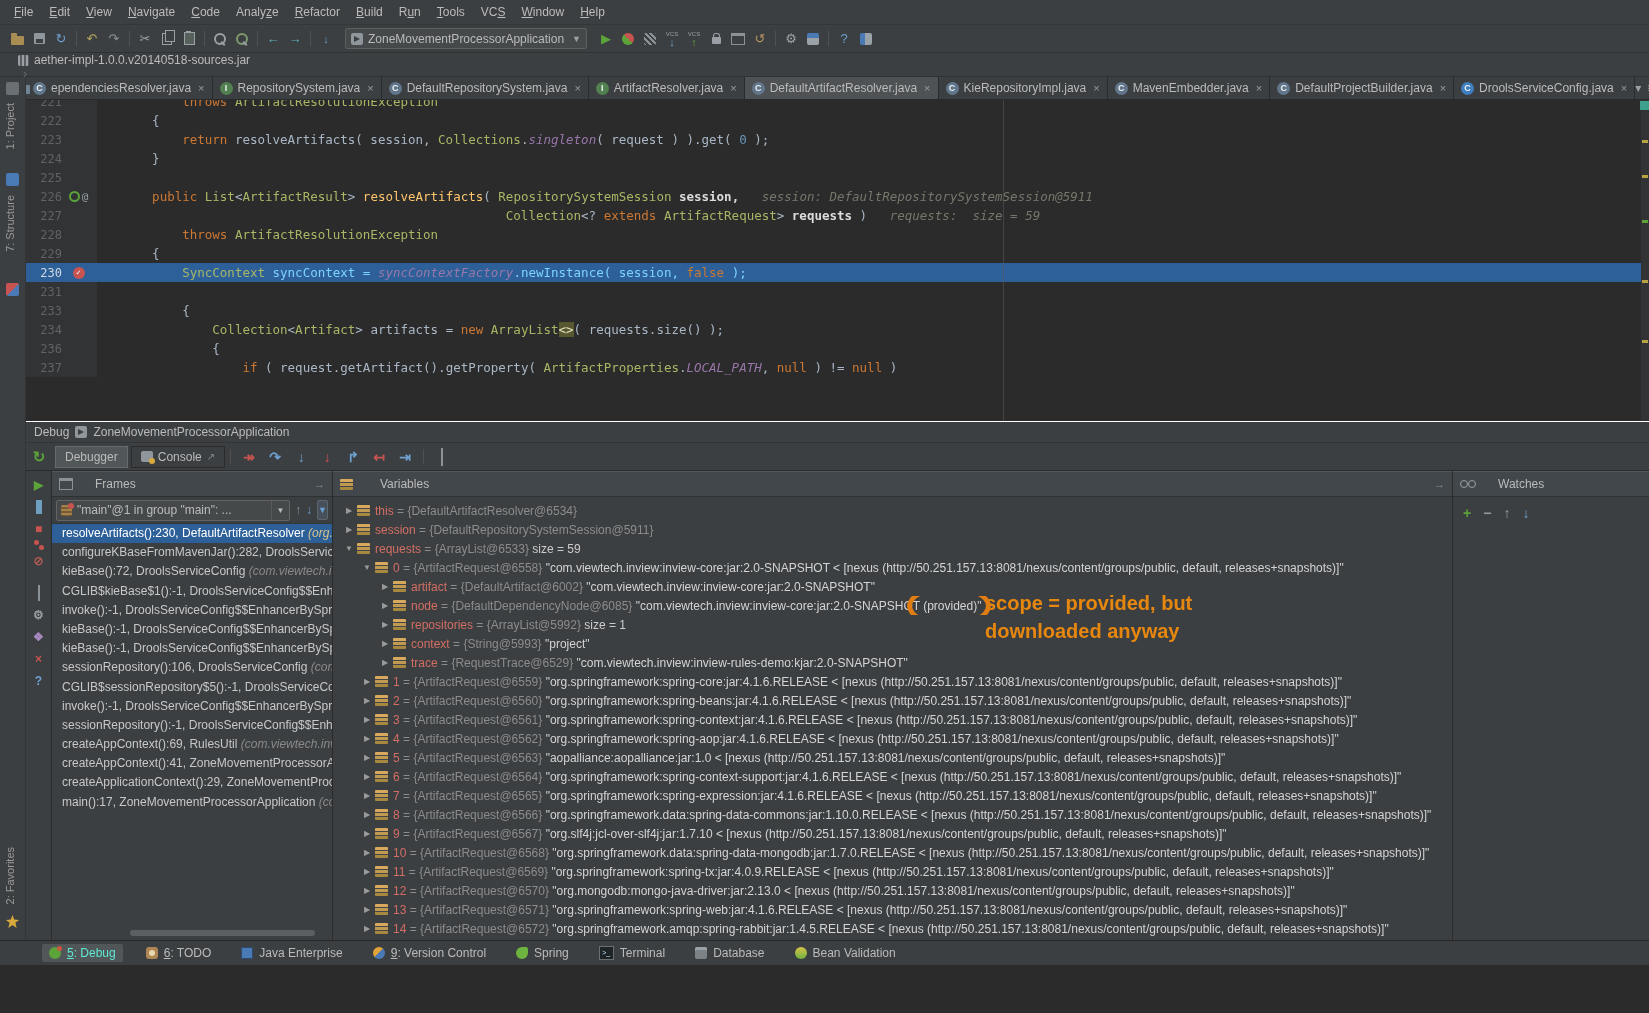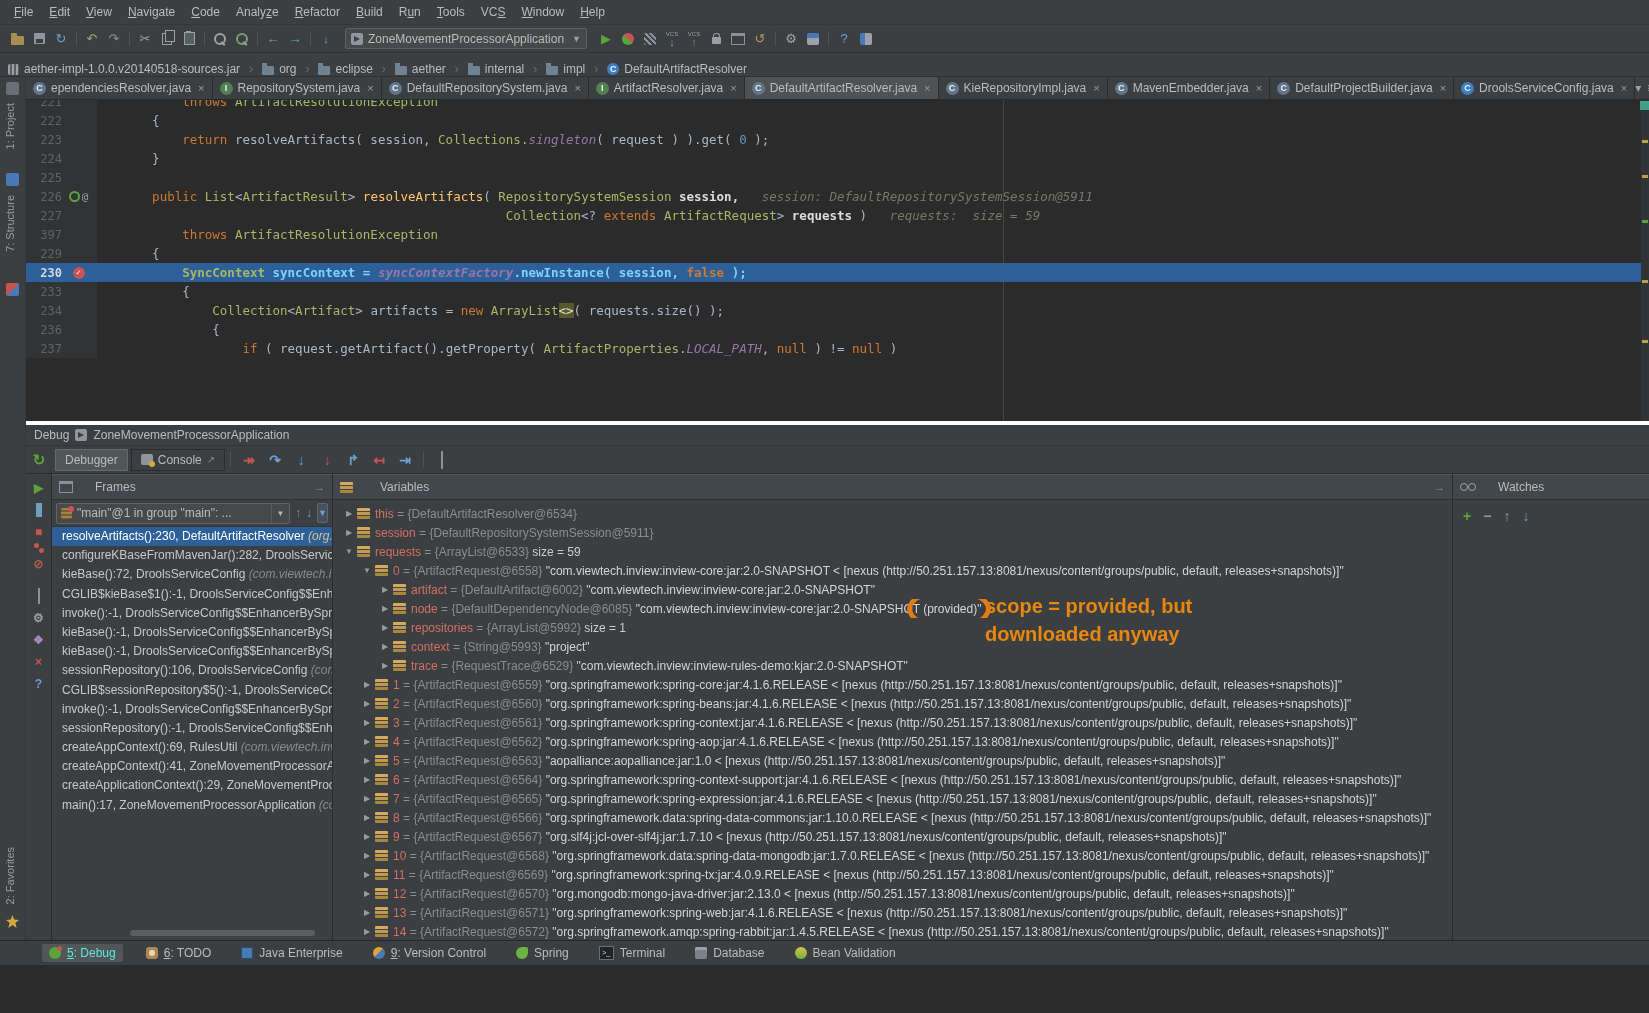--- a/index.html
+++ b/index.html
@@ -8,21 +8,21 @@
   
   .menubar{height:24px;display:flex;align-items:center;padding-left:6px;background:#3c3f41;border-bottom:1px solid #343637;}
   .menu-item{padding:3px 8px;cursor:default;}
   .menu-item u{text-decoration:underline;}
   .toolbar{height:27px;display:flex;align-items:center;padding-left:6px;background:#3c3f41;border-bottom:1px solid #2f3133;}
   .tb-ico{min-width:22px;height:20px;display:flex;align-items:center;justify-content:center;font-size:13px;}
   .tb-sep{width:1px;height:15px;background:#515151;margin:0 4px;}
   .run-combo{display:flex;align-items:center;height:19px;background:#45494a;border:1px solid #5e6060;border-radius:2px;
              padding:0 2px 0 5px;margin:0 8px;gap:5px;}
   .run-combo .arr{color:#9aa0a6;font-size:9px;padding:0 3px;}
-  .breadcrumbs{height:23px;display:flex;align-items:flex-end;background:#3c3f41;border-bottom:1px solid #2f3133;padding-left:6px;}
+  .breadcrumbs{height:23px;display:flex;align-items:flex-start;background:#3c3f41;border-bottom:1px solid #2f3133;padding-left:16px;flex-direction:column;}
   .bc-item{display:flex;align-items:center;gap:5px;padding:0 2px;}
   .bc-sep{color:#6a6e72;margin:0 7px;font-size:12px;}
   
   .main{display:flex;height:863px;}
   .lstrip{width:25px;background:#3c3f41;border-right:1px solid #333536;position:relative;flex:none;}
   .vlabel{position:absolute;left:4px;writing-mode:vertical-rl;transform:rotate(180deg);font-size:11px;color:#9a9a9a;white-space:nowrap;}
   .ls-ico{position:absolute;left:6px;width:13px;height:13px;border-radius:2px;}
   .content{flex:1;display:flex;flex-direction:column;min-width:0;}
   
   .tabbar{height:22px;background:#3c3f41;display:flex;align-items:stretch;border-bottom:1px solid #282a2b;overflow:hidden;}
@@ -35,38 +35,38 @@
   .cicon.interface{background:#518151;}
   .cicon.class-blue{background:#3f7fc1;}
   .tab-extra{margin-left:auto;display:flex;align-items:center;gap:6px;color:#9aa0a6;padding-right:8px;}
   
   .editor{height:321px;background:#2b2b2b;position:relative;overflow:hidden;
           font-family:"DejaVu Sans Mono",monospace;font-size:12.5px;}
   .elines{position:absolute;top:-8px;left:0;right:8px;}
   .eline{height:19px;display:flex;align-items:center;white-space:pre;}
   .eline .gutter{width:71px;flex:none;height:100%;display:flex;align-items:center;background:#313335;color:#606366;
                  font-size:12px;font-family:"DejaVu Sans Mono",monospace;}
-  .eline.exec{background:#2d6099;font-weight:bold;}
+  .eline.exec{background:#2d6099;}
   .eline.exec .gutter{background:transparent;color:#d0d8e0;}
   .gnum{width:36px;text-align:right;flex:none;}
   .gico{width:33px;display:flex;align-items:center;justify-content:center;gap:2px;flex:none;}
   .bp{width:12px;height:12px;border-radius:50%;background:#c75450;color:#fff;font-size:8px;line-height:12px;text-align:center;}
   .g-ov{width:7px;height:7px;border:2px solid #5ca33a;border-radius:50%;}
   .g-at{color:#9aa0a6;font-size:11px;}
   .code{padding-left:25px;}
   .pln{color:#a9b7c6;} .k{color:#cc7832;} .ty{color:#a8b765;} .fld{color:#9876aa;font-style:italic;}
   .num{color:#6897bb;} .bld{color:#dcdcdc;font-weight:bold;} .decl{color:#ffc66d;}
   .hint{color:#73786a;font-style:italic;} .hl{background:#585830;color:#e2e2c0;}
   .eline.exec .pln{color:#7dd3fc;}
   .mguide{position:absolute;top:0;bottom:0;left:977px;width:1px;background:rgba(90,90,90,.55);z-index:2;}
   .estripe{position:absolute;right:0;top:0;bottom:0;width:8px;background:#313335;z-index:3;}
   .emark{position:absolute;right:1px;width:6px;height:3px;}
   .einsp{position:absolute;right:0;top:1px;width:9px;height:9px;background:#3fa08d;}
   
-  .debug-title{height:20px;display:flex;align-items:center;gap:6px;padding-left:8px;background:#3c3f41;border-top:4px solid #ffffff;}
+  .debug-title{height:20px;display:flex;align-items:center;gap:6px;padding-left:8px;background:#3c3f41;border-top:1px solid #ffffff;}
   .i-app{width:12px;height:12px;background:#8f969c;border-radius:2px;position:relative;}
   .i-app::after{content:"";position:absolute;left:3px;top:3px;border-left:6px solid #3c3f41;border-top:3px solid transparent;border-bottom:3px solid transparent;}
   .debug-toolbar{height:27px;display:flex;align-items:center;background:#3c3f41;border-top:1px solid #323435;border-bottom:1px solid #2b2b2b;}
   .rerun{width:26px;text-align:center;font-size:15px;font-weight:bold;}
   .dtab{height:20px;display:flex;align-items:center;gap:5px;padding:0 9px;border:1px solid #2b2b2b;margin-left:3px;background:#3c3f41;}
   .dtab.active{background:#515658;border-color:#666a6d;}
   .i-console{width:12px;height:11px;background:#8f969c;border-radius:2px;position:relative;}
   .i-console::after{content:"";position:absolute;right:-2px;bottom:-2px;width:6px;height:6px;border-radius:50%;background:#d8a93c;}
   .stp{width:26px;text-align:center;font-size:14px;font-weight:bold;}
   .stp-sep{width:1px;height:15px;background:#515151;margin:0 5px;}
@@ -377,23 +377,24 @@
 
       <div class="editor">
         <div class="elines" id="elines">
             <div class="eline"><div class="gutter"><span class="gnum">221</span><span class="gico"></span></div><pre class="code" style="margin: 0px; font-family: inherit; font-size: inherit;"><span class="pln">        </span><span class="k">throws</span><span class="pln"> </span><span class="ty">ArtifactResolutionException</span></pre></div>
             <div class="eline"><div class="gutter"><span class="gnum">222</span><span class="gico"></span></div><pre class="code" style="margin: 0px; font-family: inherit; font-size: inherit;"><span class="pln">    {</span></pre></div>
             <div class="eline"><div class="gutter"><span class="gnum">223</span><span class="gico"></span></div><pre class="code" style="margin: 0px; font-family: inherit; font-size: inherit;"><span class="pln">        </span><span class="k">return</span><span class="pln"> resolveArtifacts( session, </span><span class="ty">Collections</span><span class="pln">.</span><span class="fld">singleton</span><span class="pln">( request ) ).get( </span><span class="num">0</span><span class="pln"> );</span></pre></div>
             <div class="eline"><div class="gutter"><span class="gnum">224</span><span class="gico"></span></div><pre class="code" style="margin: 0px; font-family: inherit; font-size: inherit;"><span class="pln">    }</span></pre></div>
             <div class="eline"><div class="gutter"><span class="gnum">225</span><span class="gico"></span></div><pre class="code" style="margin: 0px; font-family: inherit; font-size: inherit;"></pre></div>
             <div class="eline"><div class="gutter"><span class="gnum">226</span><span class="gico"><span class="g-ov"></span><span class="g-at">@</span></span></div><pre class="code" style="margin: 0px; font-family: inherit; font-size: inherit;"><span class="pln">    </span><span class="k">public</span><span class="pln"> </span><span class="ty">List</span><span class="pln">&lt;</span><span class="ty">ArtifactResult</span><span class="pln">&gt; </span><span class="decl">resolveArtifacts</span><span class="pln">( </span><span class="ty">RepositorySystemSession</span><span class="pln"> </span><span class="bld">session,</span><span class="hint">   session: DefaultRepositorySystemSession@5911</span></pre></div>
             <div class="eline"><div class="gutter"><span class="gnum">227</span><span class="gico"></span></div><pre class="code" style="margin: 0px; font-family: inherit; font-size: inherit;"><span class="pln">                                                   </span><span class="ty">Collection</span><span class="pln">&lt;? </span><span class="k">extends</span><span class="pln"> </span><span class="ty">ArtifactRequest</span><span class="pln">&gt; </span><span class="bld">requests</span><span class="pln"> )</span><span class="hint">   requests:  size = 59</span></pre></div>
-            <div class="eline"><div class="gutter"><span class="gnum">397</span><span class="gico"></span></div><pre class="code" style="margin: 0px; font-family: inherit; font-size: inherit;"><span class="pln">        </span><span class="k">throws</span><span class="pln"> </span><span class="ty">ArtifactResolutionException</span></pre></div>
+            <div class="eline"><div class="gutter"><span class="gnum">228</span><span class="gico"></span></div><pre class="code" style="margin: 0px; font-family: inherit; font-size: inherit;"><span class="pln">        </span><span class="k">throws</span><span class="pln"> </span><span class="ty">ArtifactResolutionException</span></pre></div>
             <div class="eline"><div class="gutter"><span class="gnum">229</span><span class="gico"></span></div><pre class="code" style="margin: 0px; font-family: inherit; font-size: inherit;"><span class="pln">    {</span></pre></div>
             <div class="eline exec"><div class="gutter"><span class="gnum">230</span><span class="gico"><span class="bp">✓</span></span></div><pre class="code" style="margin: 0px; font-family: inherit; font-size: inherit;"><span class="pln">        </span><span class="ty">SyncContext</span><span class="pln"> syncContext = </span><span class="fld">syncContextFactory</span><span class="pln">.newInstance( session, </span><span class="k">false</span><span class="pln"> );</span></pre></div>
+            <div class="eline"><div class="gutter"><span class="gnum">231</span><span class="gico"></span></div><pre class="code" style="margin: 0px; font-family: inherit; font-size: inherit;"></pre></div>
             <div class="eline"><div class="gutter"><span class="gnum">233</span><span class="gico"></span></div><pre class="code" style="margin: 0px; font-family: inherit; font-size: inherit;"><span class="pln">        {</span></pre></div>
             <div class="eline"><div class="gutter"><span class="gnum">234</span><span class="gico"></span></div><pre class="code" style="margin: 0px; font-family: inherit; font-size: inherit;"><span class="pln">            </span><span class="ty">Collection</span><span class="pln">&lt;</span><span class="ty">Artifact</span><span class="pln">&gt; artifacts = </span><span class="k">new</span><span class="pln"> </span><span class="ty">ArrayList</span><span class="hl">&lt;&gt;</span><span class="pln">( requests.size() );</span></pre></div>
             <div class="eline"><div class="gutter"><span class="gnum">236</span><span class="gico"></span></div><pre class="code" style="margin: 0px; font-family: inherit; font-size: inherit;"><span class="pln">            {</span></pre></div>
             <div class="eline"><div class="gutter"><span class="gnum">237</span><span class="gico"></span></div><pre class="code" style="margin: 0px; font-family: inherit; font-size: inherit;"><span class="pln">                </span><span class="k">if</span><span class="pln"> ( request.getArtifact().getProperty( </span><span class="ty">ArtifactProperties</span><span class="pln">.</span><span class="fld">LOCAL_PATH</span><span class="pln">, </span><span class="k">null</span><span class="pln"> ) != </span><span class="k">null</span><span class="pln"> )</span></pre></div>
           </div>
         <div class="mguide"></div>
         <div class="estripe">
           <div class="einsp"></div>
           <div class="emark" style="top:40px;background:#b8a343;"></div>
           <div class="emark" style="top:75px;background:#b8a343;"></div>

